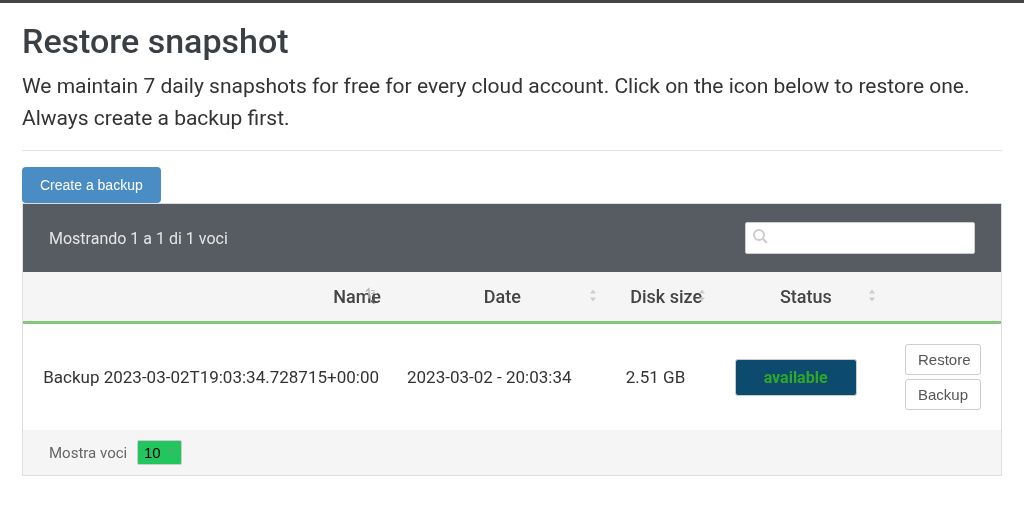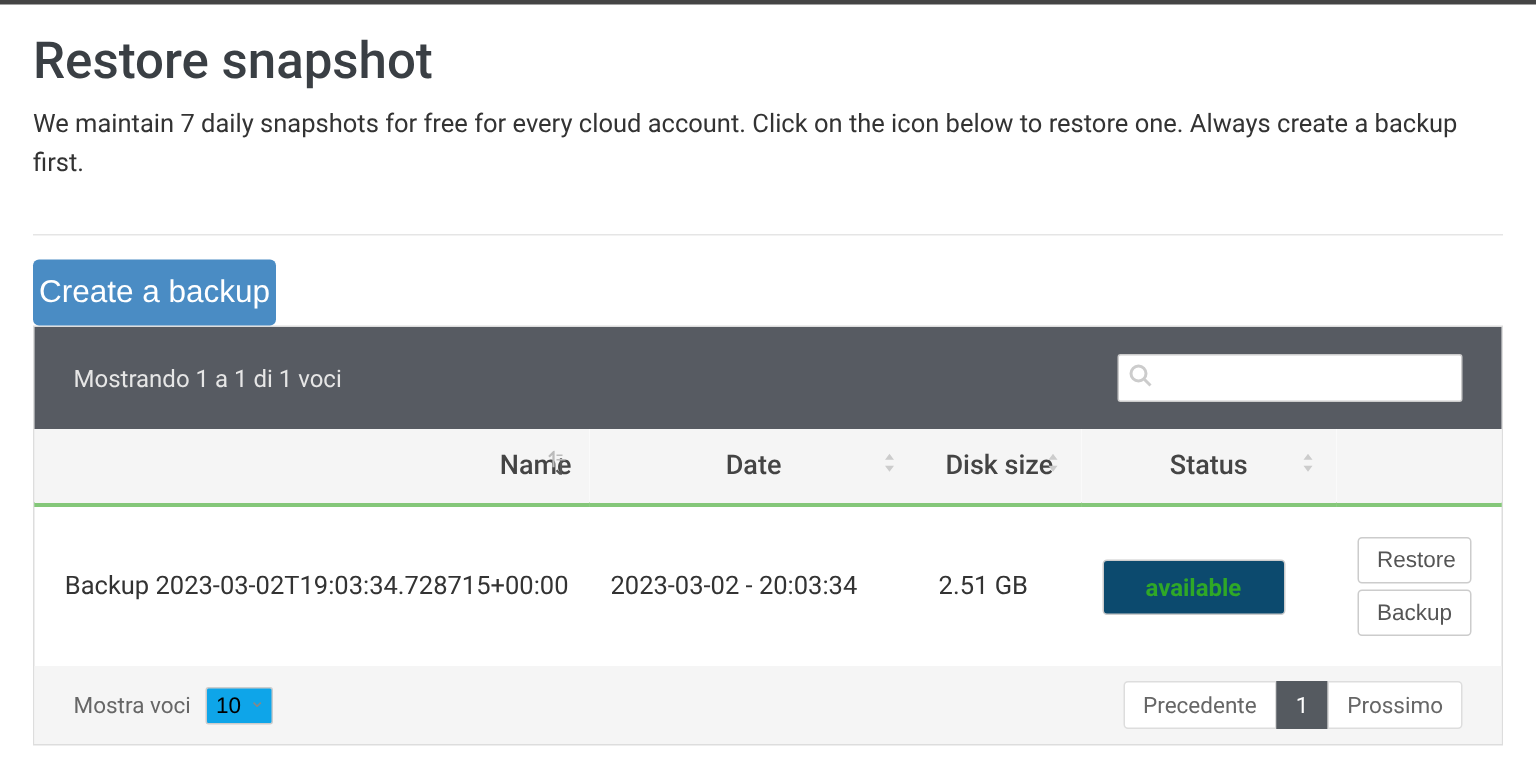--- a/index.html
+++ b/index.html
@@ -11,37 +11,37 @@
       width: 1024px;
       border-top: 3px solid #444;
     }
     h1 {
       font-size: 34px;
       font-weight: 500;
       color: #3a3f44;
       margin-bottom: 10px;
     }
     .description {
-      font-size: 17px;
+      font-size: 21px;
       color: #333;
       line-height: 1.5;
-      margin-bottom: 34px;
+      margin-bottom: 16px;
     }
     .divider {
       border: none;
       border-top: 1px solid #e5e5e5;
       margin-bottom: 16px;
     }
     .btn-primary {
       background: #4a8cc4;
       color: #fff;
       border: none;
       border-radius: 4px;
-      padding: 10px 4px;
-      font-size: 21px;
+      padding: 10px 18px;
+      font-size: 14px;
       cursor: pointer;
     }
     .table-wrap {
       border: 1px solid #ddd;
     }
     .table-header-bar {
       background: #575b62;
       color: #e6e6e6;
       padding: 18px 26px;
       display: flex;
@@ -119,21 +119,21 @@
       display: flex;
       justify-content: space-between;
       align-items: center;
       font-size: 15px;
       color: #666;
     }
     .length-select {
       border: 1px solid #ccc;
       padding: 3px 20px 3px 6px;
       font-size: 15px;
-      background: #0ea5e9;
+      background: #22c55e;
       border-radius: 2px;
       appearance: none;
       -webkit-appearance: none;
     }
     .select-wrap {
       position: relative;
       display: inline-block;
       margin-left: 6px;
     }
     .select-wrap::after {
@@ -259,23 +259,18 @@
 
   <div class="table-footer">
     <div>
       <span>Mostra voci</span>
       <span class="select-wrap">
         <select class="length-select">
           <option>10</option>
         </select>
       </span>
     </div>
-    <div class="paginate">
-      <span class="pg">Precedente</span>
-      <span class="pg current">1</span>
-      <span class="pg">Prossimo</span>
-    </div>
   </div>
 
 </div>
 
 
 
 
 </body></html>

